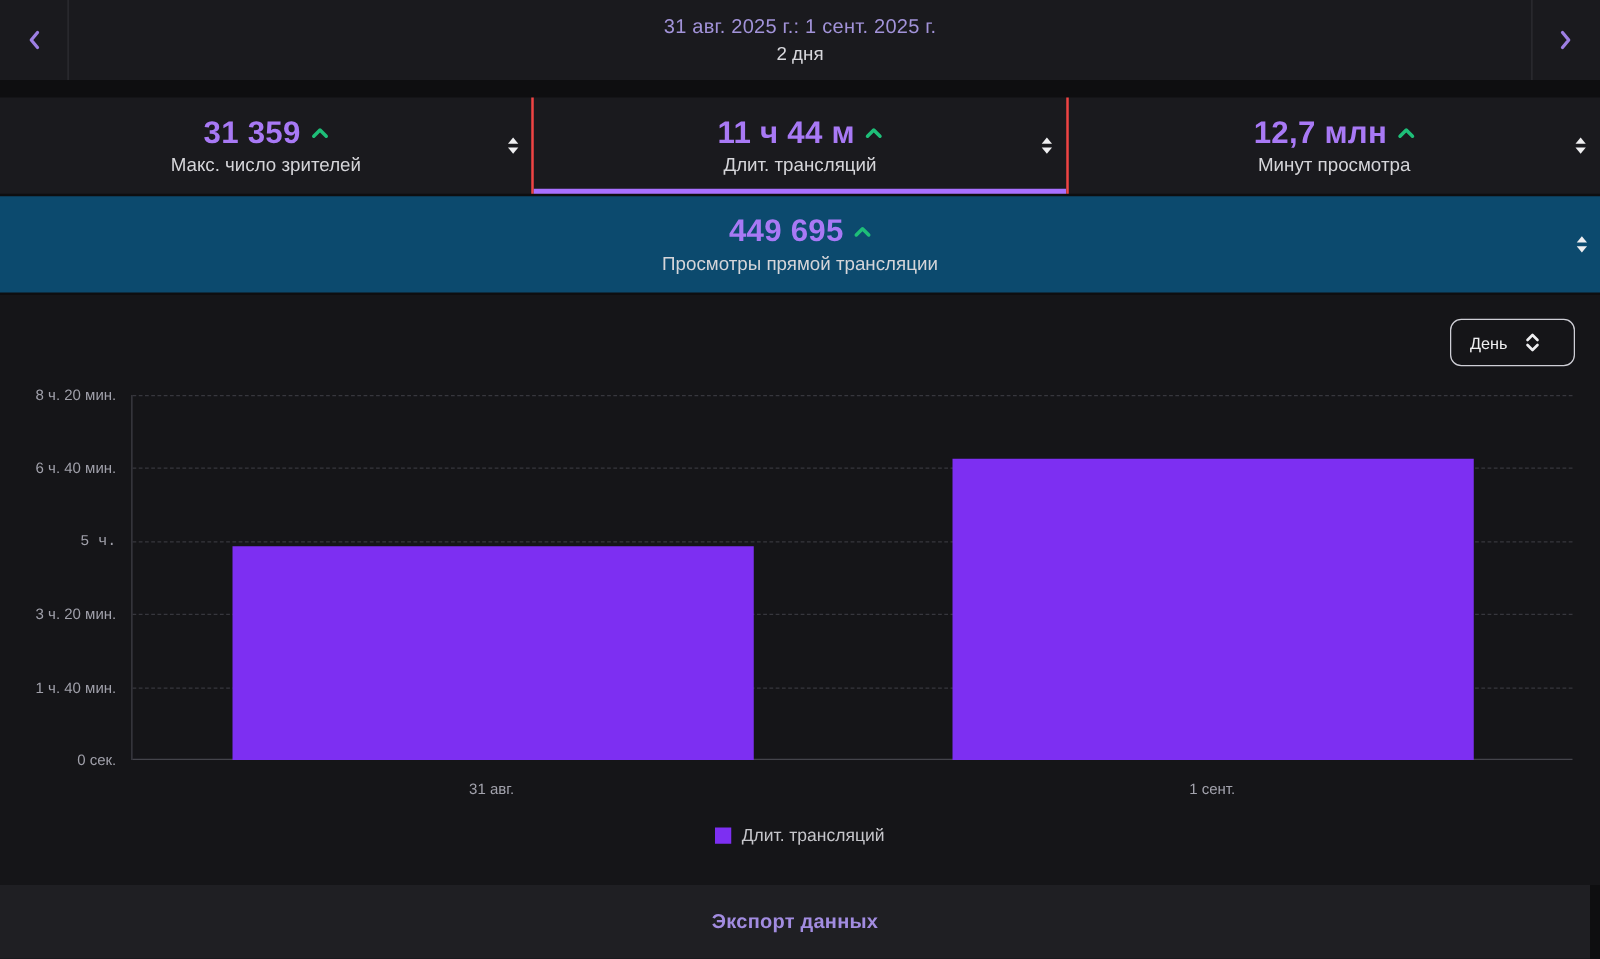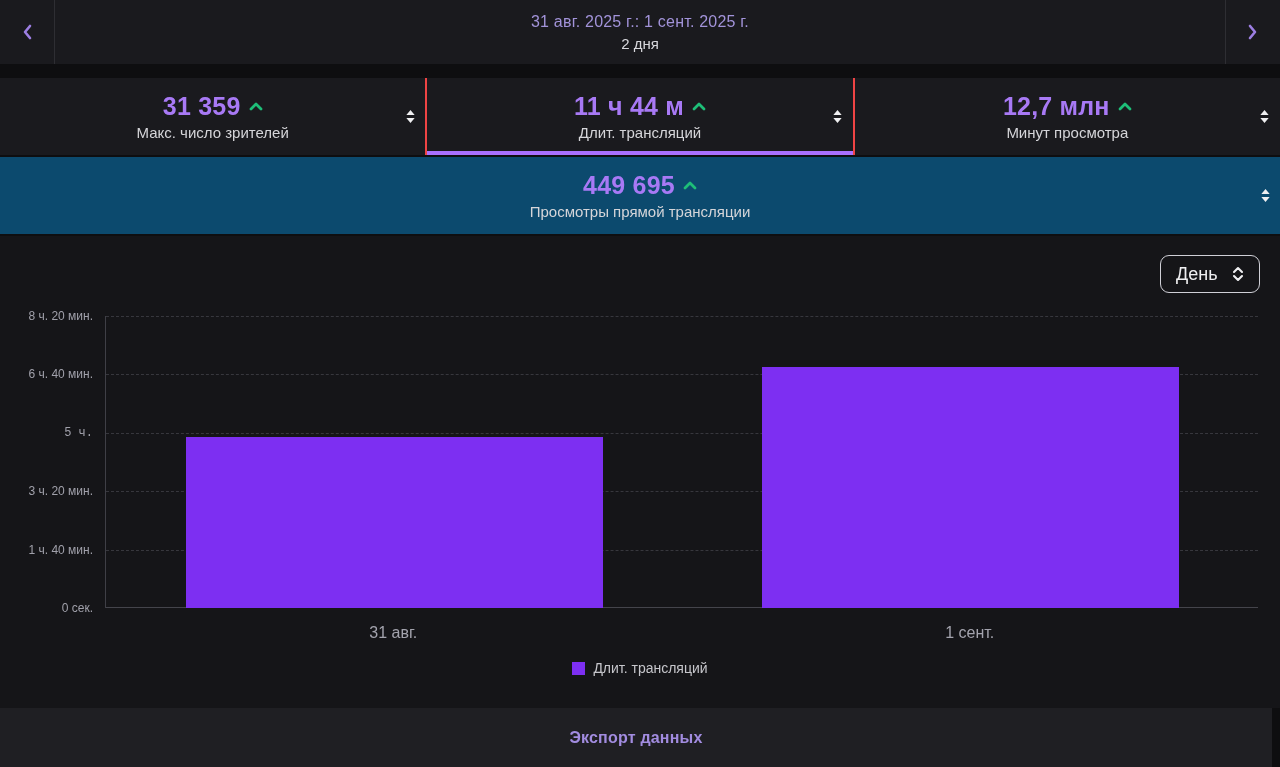--- a/index.html
+++ b/index.html
@@ -56,36 +56,36 @@
   .chart-panel {
     position:absolute; top:236px; left:0; width:1280px; height:472px;
     background:#151518;
   }
   .granularity {
     position:absolute; top:19px; right:20px; height:38px; min-width:100px;
     border:1px solid #cfcfd6; border-radius:9px;
     display:flex; align-items:center; gap:14px; padding:0 12px 0 15px;
     cursor:pointer; background:transparent;
   }
-  .granularity-label { color:#efeff1; font-size:18px; font-weight:500;text-align:right; }
+  .granularity-label { color:#efeff1; font-size:13px; font-weight:500;text-align:right; }
 
   .y-axis-labels { position:absolute; left:0; top:80px; width:93px; height:292px; }
   .ytick {
     position:absolute; right:0; color:#a0a0aa; font-size:12px; white-space:nowrap;
   }
   .plot {
     position:absolute; left:105px; top:80px; width:1153px; height:292px;
     border-left:1px solid #3f3f46;
   }
   .gridline { position:absolute; left:0; right:0; height:0; border-top:1px dashed #37373d; }
   .baseline { position:absolute; left:0; right:0; bottom:0; height:0; border-top:1px solid #44444b; }
   .bar { position:absolute; bottom:0; background:#7d2ff2; }
   .xlabel {
     position:absolute; top:388px; transform:translateX(-50%);
-    color:#a3a3ad; font-size:16px; white-space:nowrap;
+    color:#a3a3ad; font-size:12px; white-space:nowrap;
   }
   .legend {
     position:absolute; top:424px; left:0; right:0;
     display:flex; align-items:center; justify-content:center; gap:8px;
   }
   .legend-swatch { width:13px; height:13px; background:#7d2ff2; flex:0 0 auto; }
   .legend-label { color:#c6c6cb; font-size:14px; }
 
   .export-bar {
     position:absolute; top:708px; left:0; width:1272px; height:59px;

